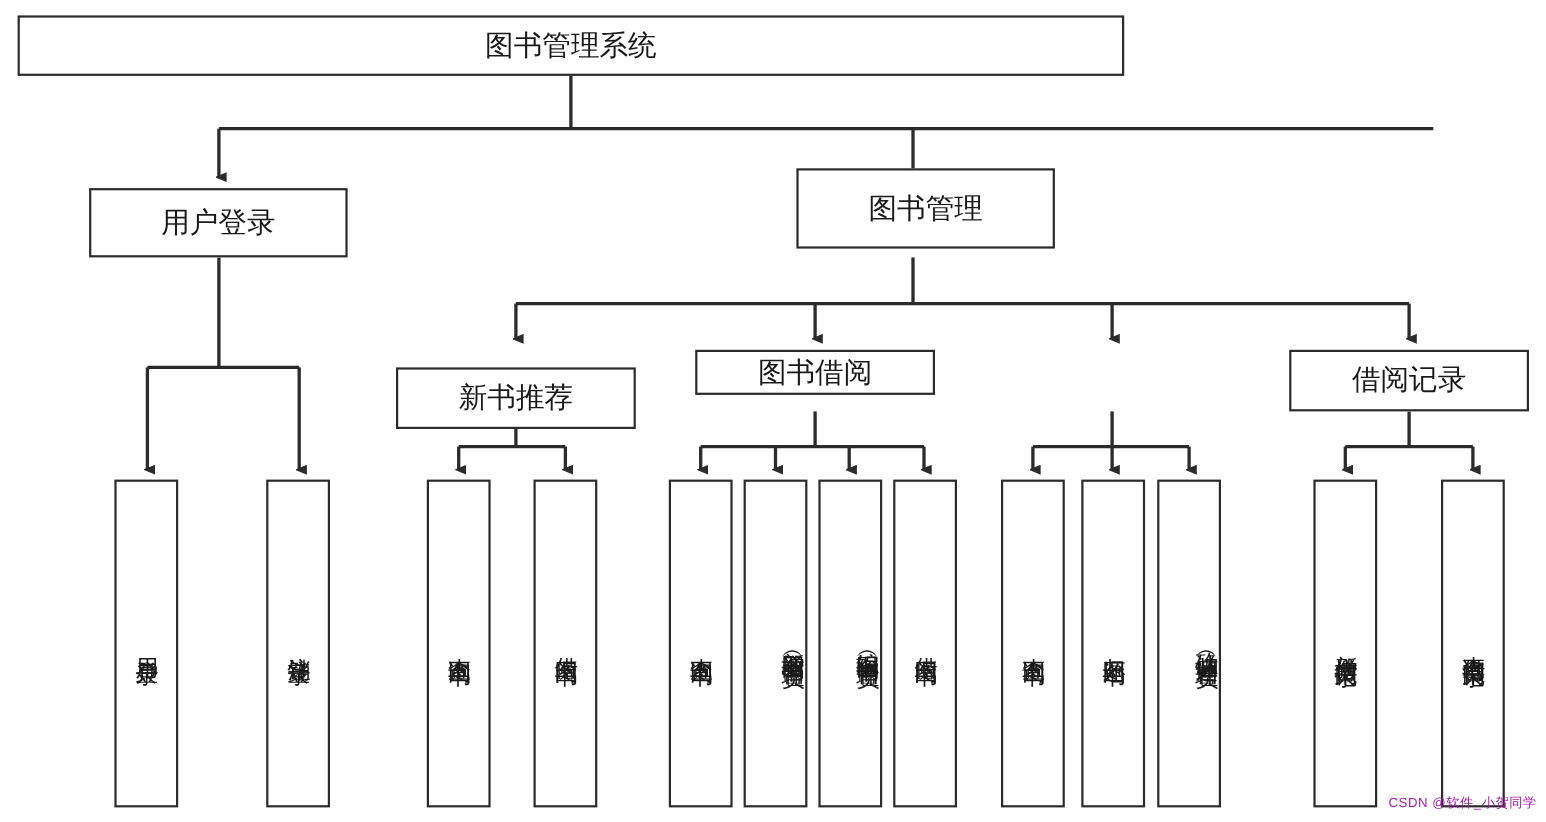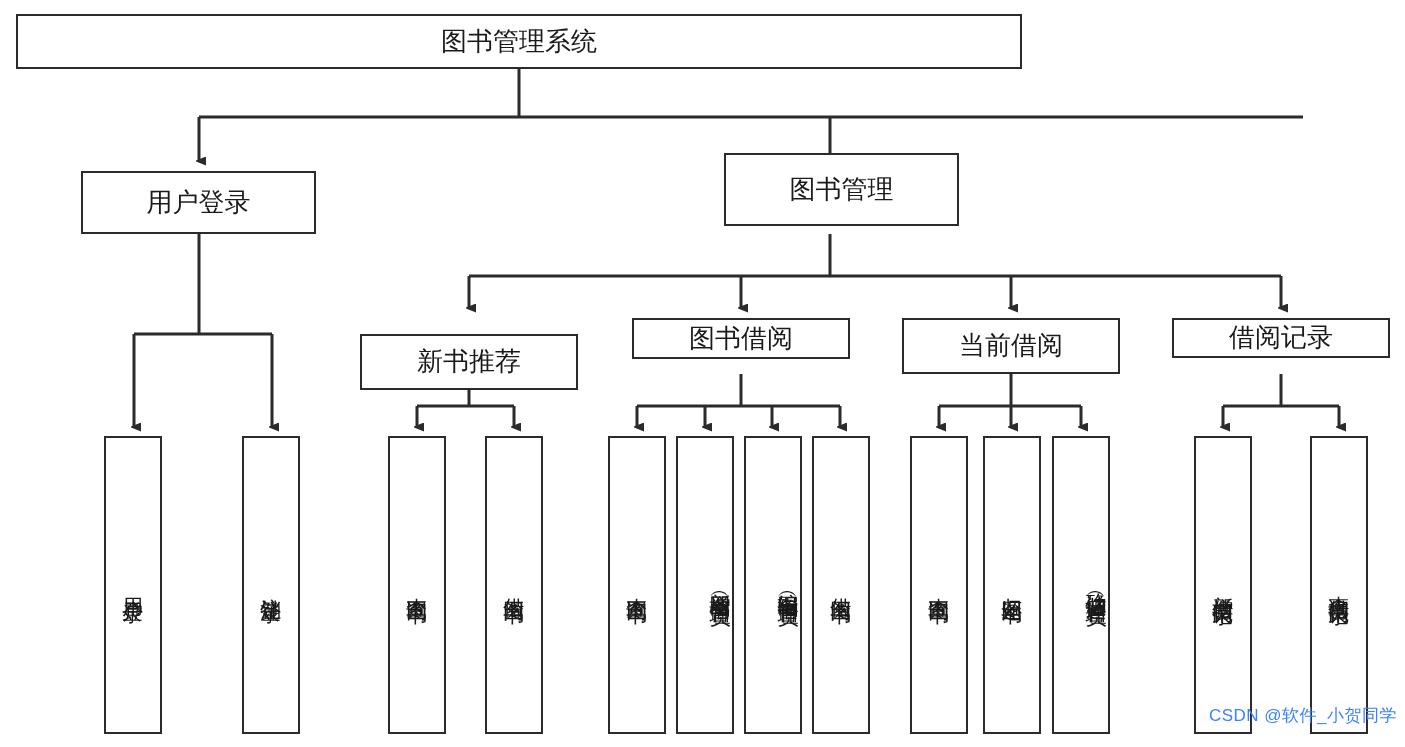--- a/index.html
+++ b/index.html
@@ -48,23 +48,23 @@
     padding: 6px 0;
   }
   .node.v .lbl {
     writing-mode: vertical-rl;
     text-orientation: upright;
     display: block;
   }
   .watermark {
     position: absolute;
     right: 8px;
-    bottom: 20px;
-    font-size: 17px;
-    color: #3b82f6;
+    bottom: 8px;
+    font-size: 12px;
+    color: #a21caf;
     white-space: nowrap;
     letter-spacing: 0.5px;
   }
 </style>
 </head>
 <body>
 
 <div id="canvas">
 
   <svg id="wires" viewBox="0 0 1405 747" xmlns="http://www.w3.org/2000/svg">
@@ -127,24 +127,21 @@
   <div class="node h" style="left:712px; top:153px; width:235px; height:73px;margin-left:12px;">
     <span class="lbl">图书管理</span>
   </div>
 
   <div class="node h" style="left:360px; top:334px; width:218px; height:56px;">
     <span class="lbl">新书推荐</span>
   </div>
   <div class="node h" style="left:632px; top:318px; width:218px; height:41px;">
     <span class="lbl">图书借阅</span>
   </div>
-  <div class="node h" style="left:902px; top:318px; width:218px; height:56px;">
-    <span class="lbl">当前借阅</span>
-  </div>
-  <div class="node h" style="left:1172px; top:318px; width:218px; height:40px;">
+  <div class="node h" style="left:1172px; top:318px; width:218px; height:56px;">
     <span class="lbl">借阅记录</span>
   </div>
 
   <div class="node v" style="left:104px; top:436px; width:58px; height:298px;">
     <span class="lbl">用户登录</span>
   </div>
   <div class="node v" style="left:242px; top:436px; width:58px; height:298px;">
     <span class="lbl">注销登录</span>
   </div>
 

